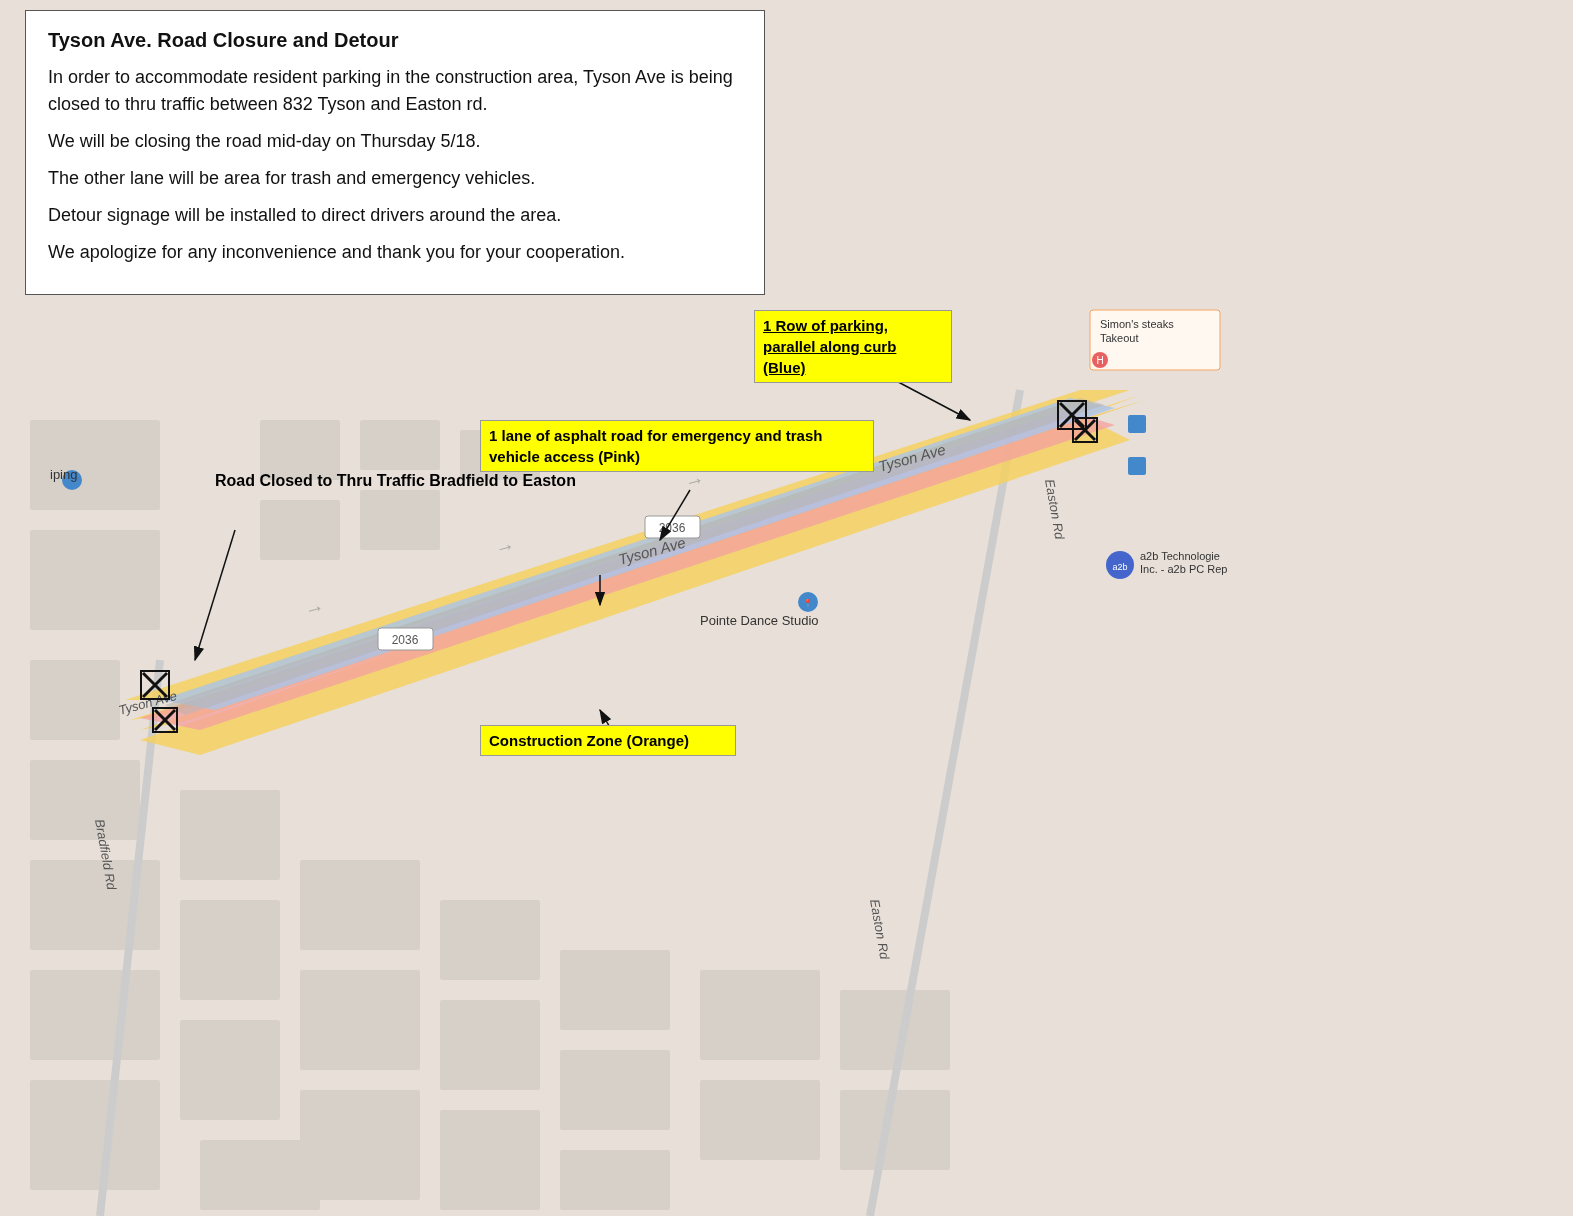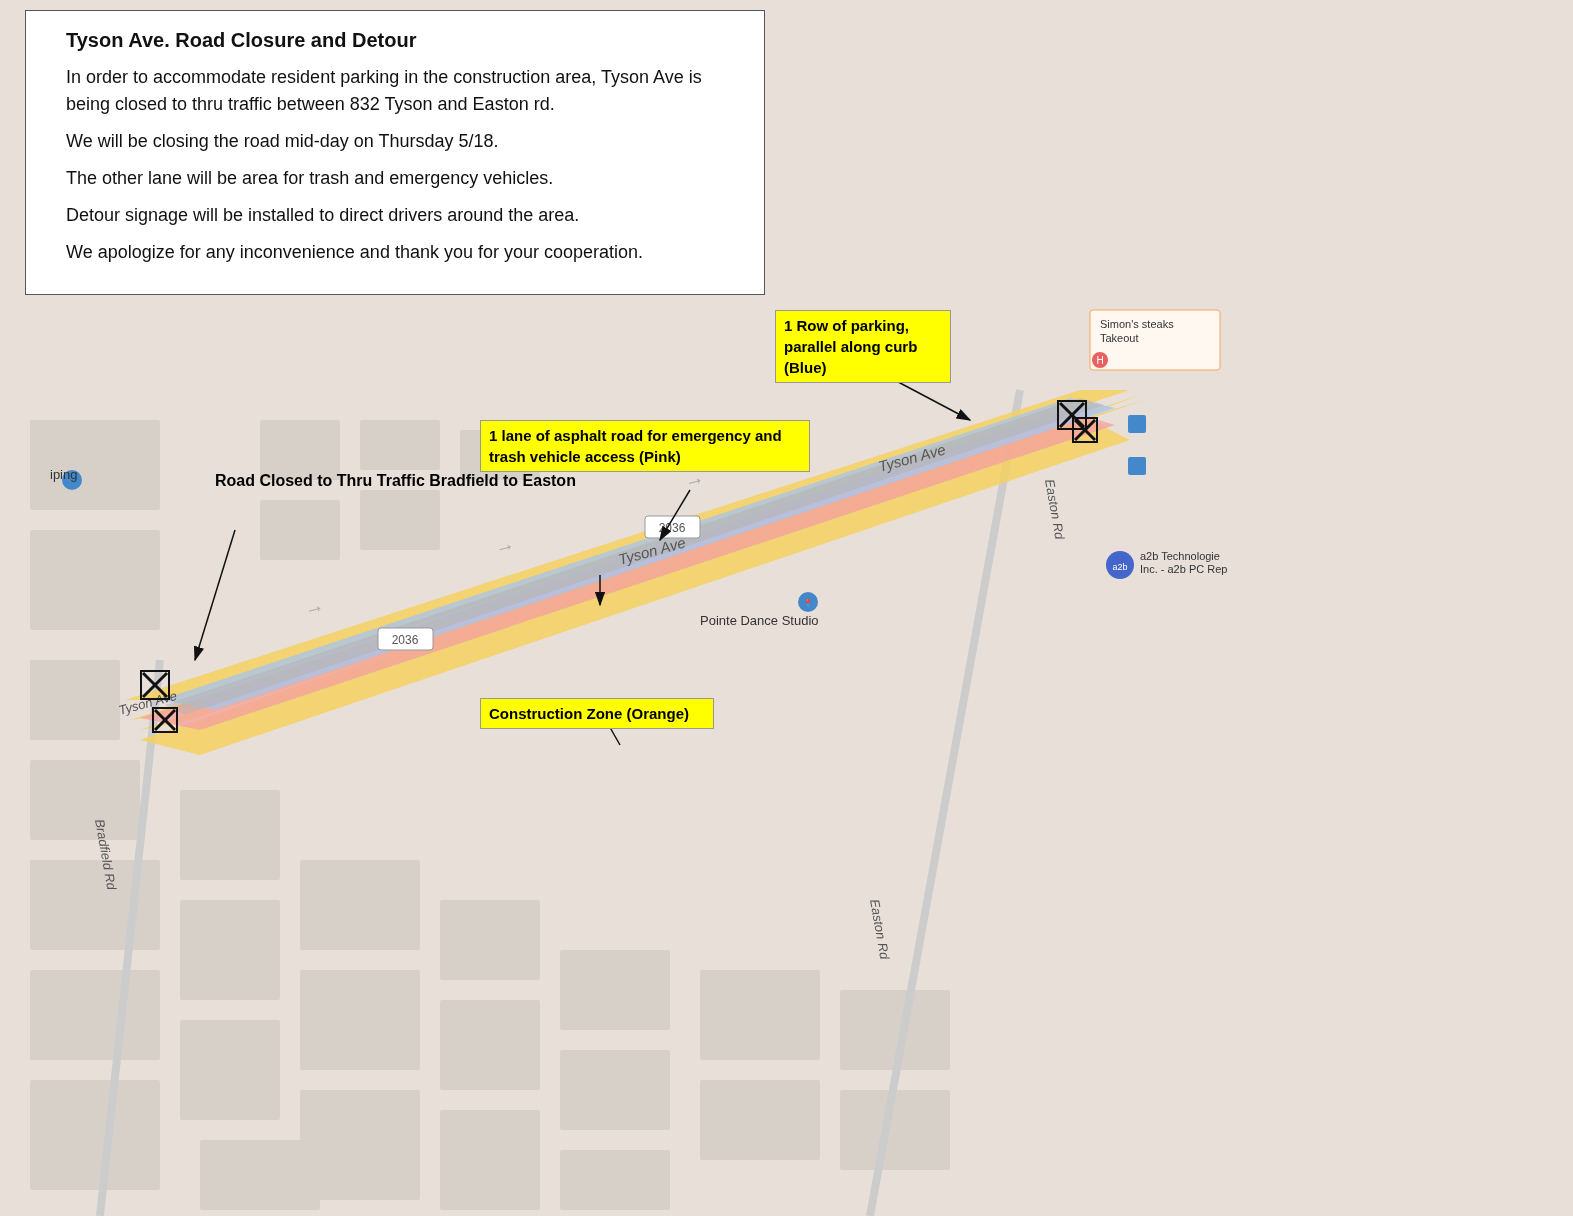--- a/index.html
+++ b/index.html
@@ -13,21 +13,21 @@
     }
 
     
     #info-box {
       position: absolute;
       top: 10px;
       left: 25px;
       width: 740px;
       border: 1.5px solid #555;
       background: #fff;
-      padding: 18px 40px;
+      padding: 18px 22px;
       z-index: 10;
     }
     #info-box h2 {
       font-size: 20px;
       font-weight: bold;
       margin-bottom: 12px;
       color: #111;
     }
     #info-box p {
       font-size: 18px;
@@ -218,22 +218,22 @@
 
 <div id="info-box">
   <h2>Tyson Ave. Road Closure and Detour</h2>
   <p>In order to accommodate resident parking in the construction area, Tyson Ave is being closed to thru traffic between 832 Tyson and Easton rd.</p>
   <p>We will be closing the road mid-day on Thursday 5/18.</p>
   <p>The other lane will be area for trash and emergency vehicles.</p>
   <p>Detour signage will be installed to direct drivers around the area.</p>
   <p>We apologize for any inconvenience and thank you for your cooperation.</p>
 </div>
 
-<div class="annotation-label" style="left: 775px; top: 310px; width: 176px;">1 Row of parking, parallel
+<div class="annotation-label" style="left: 754px; top: 310px; width: 198px; text-decoration: underline;">1 Row of parking, parallel
 along curb (Blue)</div>
 
-<div class="annotation-label" style="left: 480px; top: 420px; width: 330px;">1 lane of asphalt road for emergency
+<div class="annotation-label" style="left: 480px; top: 420px; width: 394px;">1 lane of asphalt road for emergency
 and trash vehicle access (Pink)</div>
 
 <div class="annotation-text" style="left: 215px; top: 470px;">Road Closed to Thru Traffic
 Bradfield to Easton</div>
 
-<div class="annotation-label" style="left: 480px; top: 698px; width: 234px;">Construction Zone (Orange)</div>
+<div class="annotation-label" style="left: 480px; top: 725px; width: 256px;">Construction Zone (Orange)</div>
 
 </body></html>

